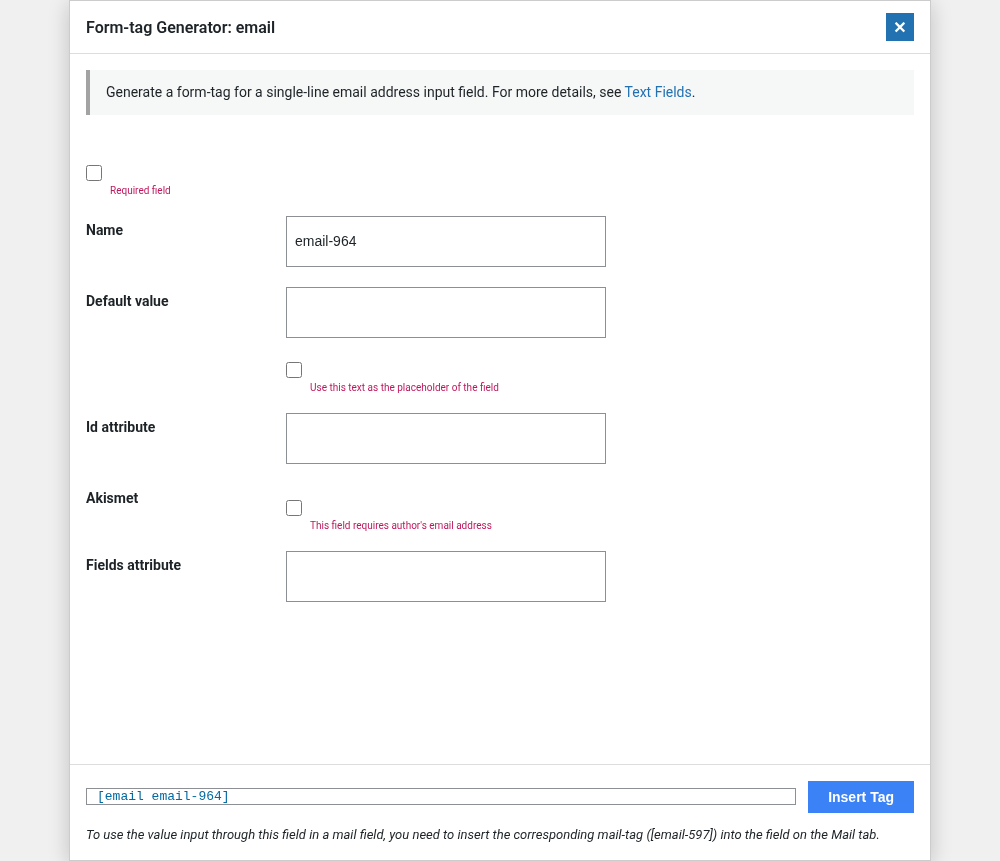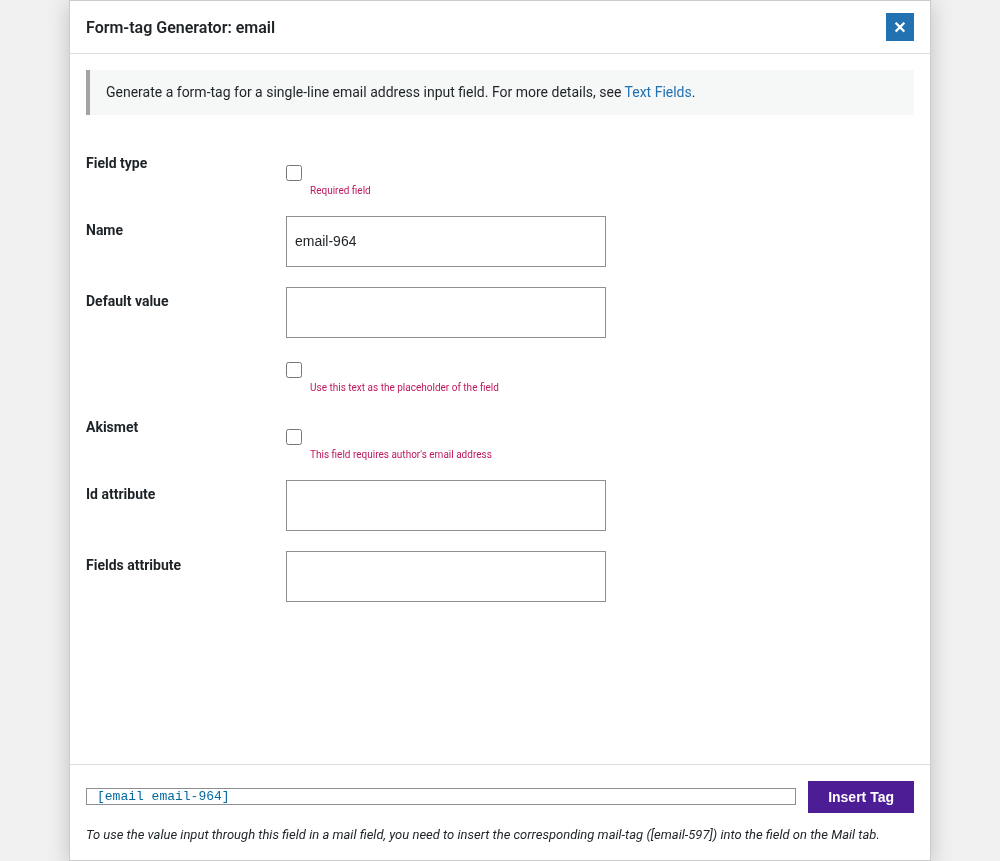--- a/index.html
+++ b/index.html
@@ -123,21 +123,21 @@
     .tag-output {
       flex: 1;
       padding: 0 10px;
       border: 1px solid #8c8f94;
       background: #fff;
       font-family: Liberation Mono, monospace;
       font-size: 13px;
       color: #0369a1;
     }
     .insert-btn {
-      background: #4c1d95;
+      background: #3b82f6;
       color: #fff;
       border: none;
       padding: 8px 20px;
       font-size: 14px;
       font-weight: 600;
       cursor: pointer;
       white-space: nowrap;
     }
     .footer-note {
       font-size: 13px;
@@ -159,21 +159,20 @@
     <button class="close-btn">✕</button>
   </div>
 
   <div class="info-box">
     <span>Generate a form-tag for a single-line email address input field. For more details, see </span><a href="#">Text Fields</a><span>.</span>
   </div>
 
   <div class="form-body">
 
     <div class="form-row">
-      <div class="form-label">Field type</div>
       <div class="form-controls">
         <label class="checkbox-row">
           <input type="checkbox" style="">
           <span class="checkbox-label">Required field</span>
         </label>
       </div>
     </div>
 
     <div class="form-row">
       <div class="form-label">Name</div>
@@ -187,37 +186,37 @@
       <div class="form-controls">
         <input type="text" class="form-input" style="">
         <label class="checkbox-row">
           <input type="checkbox" style="">
           <span class="checkbox-label">Use this text as the placeholder of the field</span>
         </label>
       </div>
     </div>
 
     <div class="form-row">
+      <div class="form-label">Id attribute</div>
+      <div class="form-controls">
+        <input type="text" class="form-input" style="">
+      </div>
+    </div>
+
+    <div class="form-row">
       <div class="form-label">Akismet</div>
       <div class="form-controls">
         <label class="checkbox-row">
           <input type="checkbox" style="">
           <span class="checkbox-label">This field requires author's email address</span>
         </label>
       </div>
     </div>
 
     <div class="form-row">
-      <div class="form-label">Id attribute</div>
-      <div class="form-controls">
-        <input type="text" class="form-input" style="">
-      </div>
-    </div>
-
-    <div class="form-row">
       <div class="form-label">Fields attribute</div>
       <div class="form-controls">
         <input type="text" class="form-input" style="">
       </div>
     </div>
 
   </div>
 
   <div class="dialog-footer">
     <div class="tag-row">

